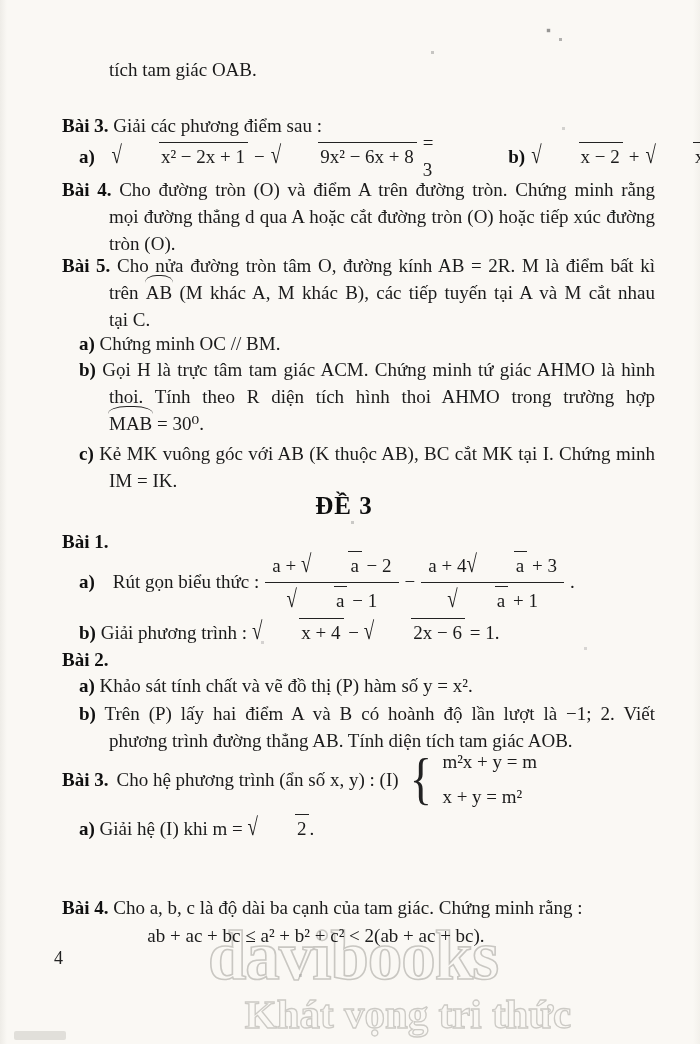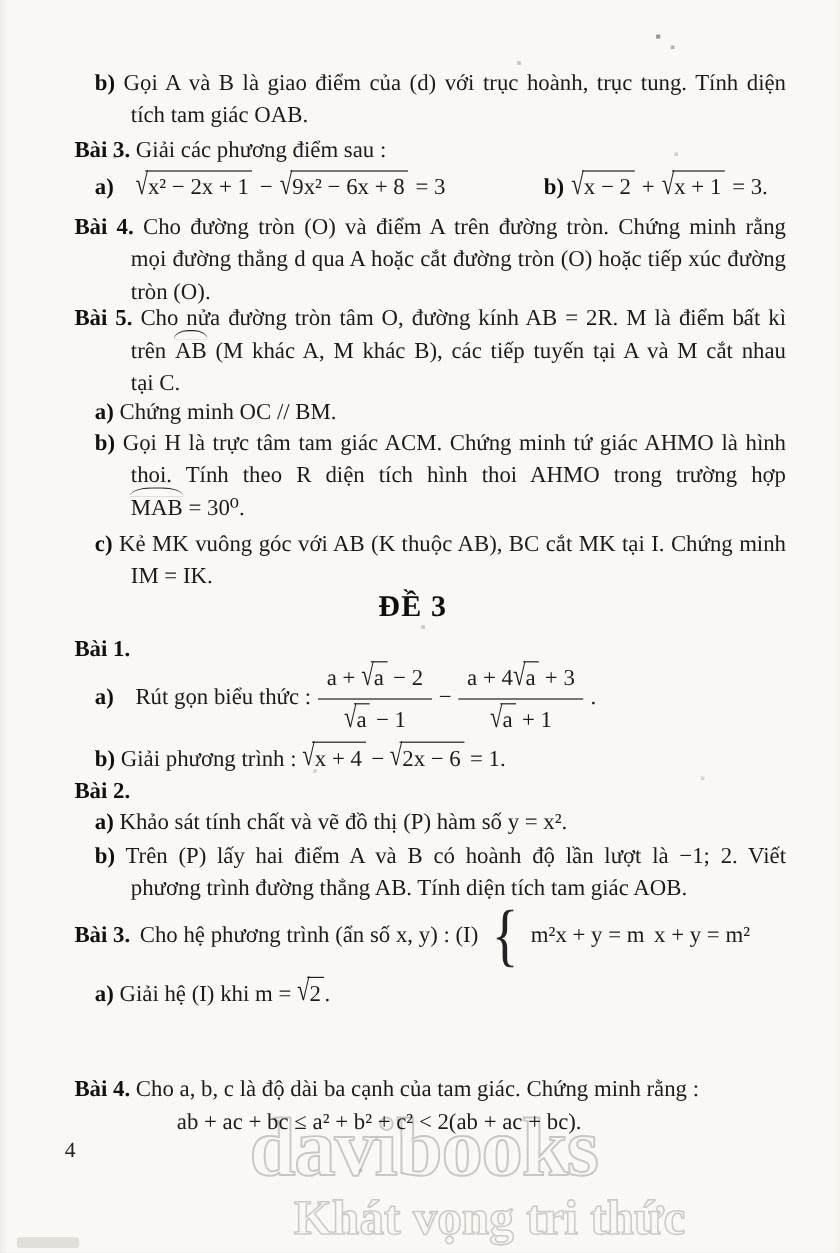--- a/index.html
+++ b/index.html
@@ -13,32 +13,32 @@
   .lbl{font-weight:bold;color:#101010;}
   .item{left:109px;width:546px;}
   .bai{left:109px;width:546px;}
   .hang{text-indent:-30px;}
   .hangb{text-indent:-47px;}
   .l{white-space:nowrap;}
   .jl{text-align:justify;text-align-last:justify;}
   
   .sq{white-space:nowrap;display:inline-block;}
   .sq::before{content:"\221A";display:inline-block;margin-right:-2px;transform:scale(1.0,1.32) translateY(-1px);transform-origin:center 60%;}
-  .sq .rd{display:inline-block;border-top:1.4px solid #222;padding:0 3px 0 2px;}
+  .sq .rd{display:inline-block;border-top:1.4px solid #222;padding:0 3px 0 2px;margin-left:39px;}
   
   .frac{display:inline-block;text-align:center;vertical-align:middle;}
   .frac .num{display:block;border-bottom:1.4px solid #222;padding:2px 7px 3px;}
   .frac .den{display:block;padding:3px 7px 0;}
   
   .arc{position:relative;display:inline-block;}
   .arc::before{content:"";position:absolute;left:-1px;right:-1px;top:-4px;height:7px;
     border-top:1.5px solid #222;border-radius:50% 50% 0 0 / 120% 120% 0 0;}
   
   .brace::before{content:"{";display:block;font-size:58px;font-weight:400;line-height:50px;transform:scaleX(.8);color:#222;}
-  .eqs{display:inline-flex;gap:8px;}
+  .eqs{display:inline-flex;flex-direction:column;gap:8px;}
   .flexrow{display:flex;align-items:center;gap:6px;}
   .heading{font-size:25px;font-weight:bold;letter-spacing:1px;color:#0e0e0e;}
   .center{text-align:center;}
   .pagenum{font-size:18px;color:#222;}
   
   .wm{color:transparent;-webkit-text-stroke:1.6px #c9c7c2;font-weight:bold;white-space:nowrap;}
   .wm.brand{font-size:69px;letter-spacing:-1px;left:12px;right:6px;text-align:center;top:922px;line-height:1;}
   .wm.slogan{font-size:41px;-webkit-text-stroke:1.3px #cccac5;left:228px;width:360px;text-align:center;top:994px;line-height:1;}
   .specks{width:1px;height:1px;left:0;top:0;
     box-shadow:548px 30px 0 1.2px rgba(70,70,70,.55), 560px 39px 0 1px rgba(90,90,90,.45),
@@ -53,21 +53,20 @@
 <body>
 
 <div class="page">
 
   <div class="abs wm brand">davibooks</div>
   <div class="abs wm slogan">Khát vọng tri thức</div>
   <div class="abs specks"></div>
   <div class="abs artifact"></div>
 
   <div class="abs txt item" style="top:56px">
-    <div class="l jl hang"><span class="lbl">b)</span> <span>Gọi A và B là giao điểm của (d) với trục hoành, trục tung. Tính diện</span></div>
     <div class="l">tích tam giác OAB.</div>
   </div>
 
   <div class="abs txt bai" style="top:112px">
     <div class="l hangb"><span class="lbl">Bài 3.</span> <span>Giải các phương điểm sau :</span></div>
   </div>
 
   <div class="abs txt flexrow" style="left:79px;top:136px;height:40px">
     <span class="lbl">a)</span>
     <span style="width:6px"></span>

